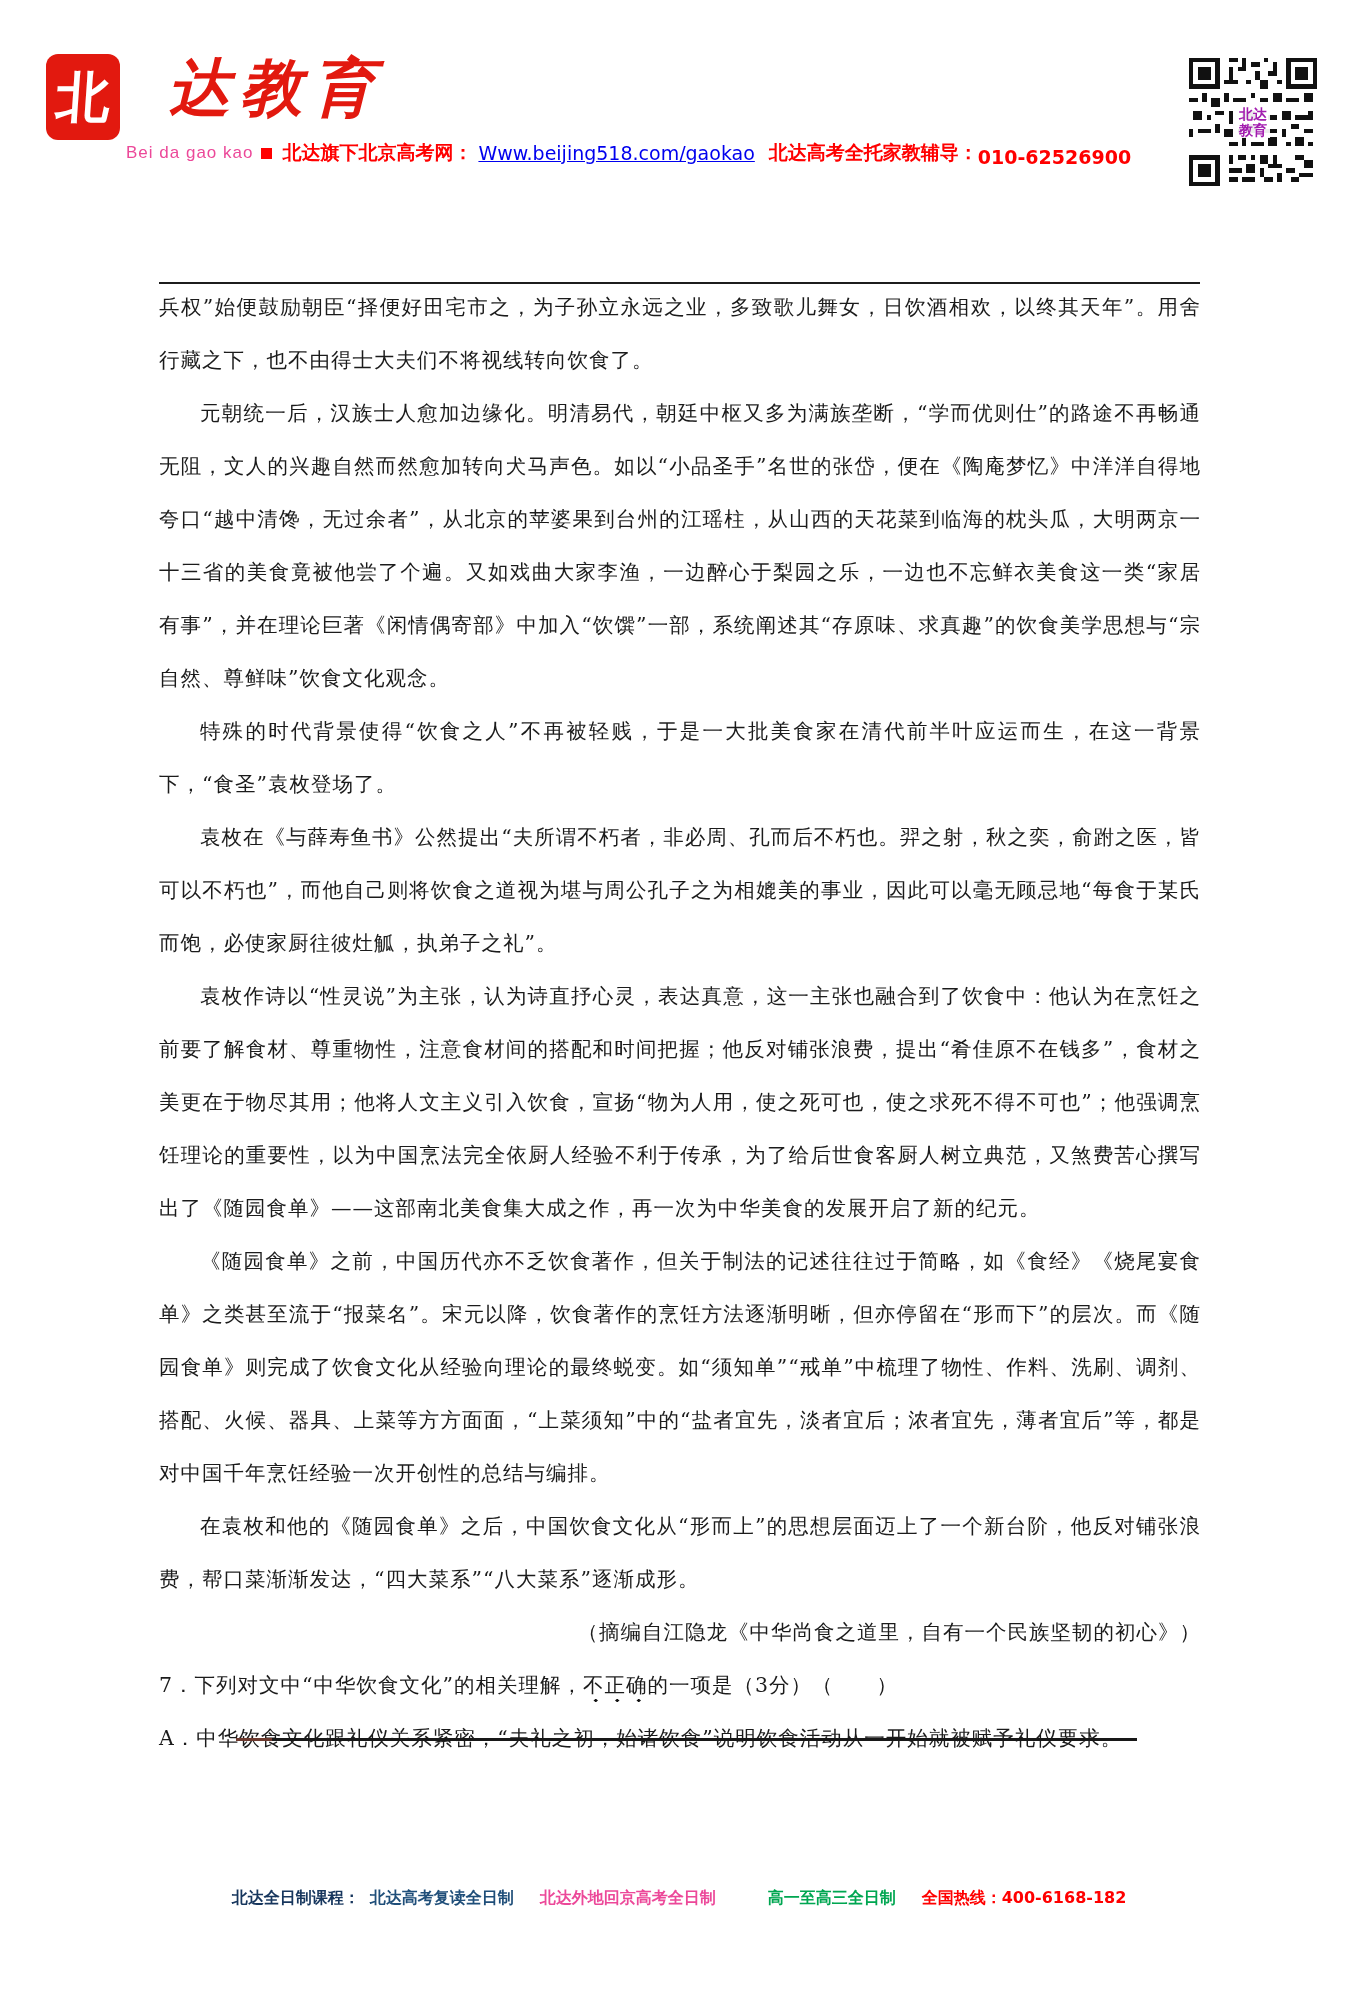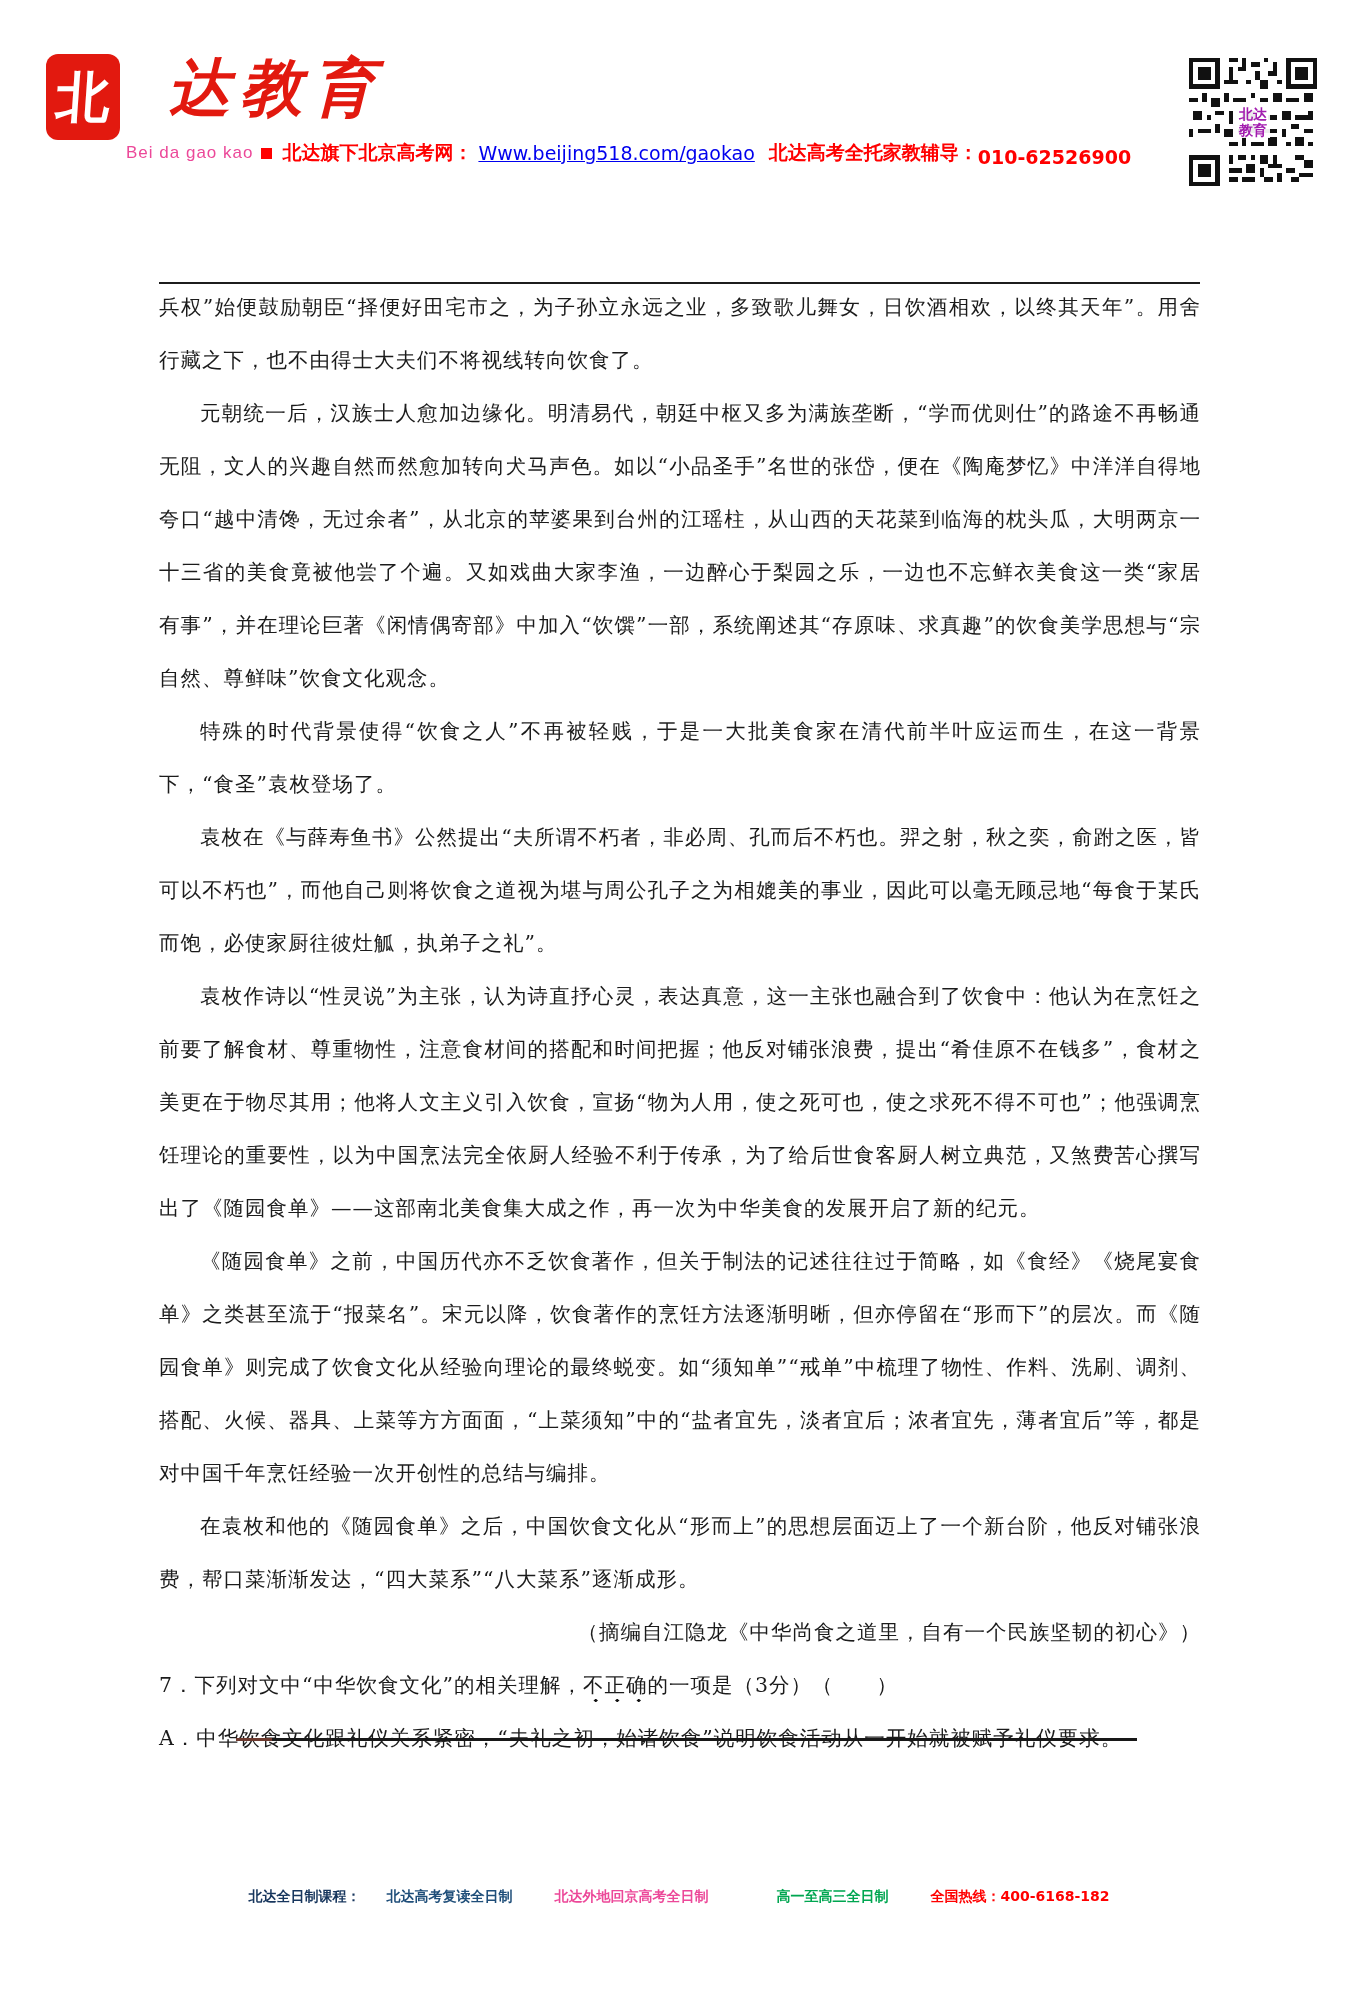--- a/index.html
+++ b/index.html
@@ -38,21 +38,21 @@
   .emph{background-image:radial-gradient(circle,#111 1.5px,transparent 1.8px);
         background-size:21.5px 5px;background-repeat:repeat-x;background-position:2px 100%;
         padding-bottom:6px;}
 
   .bottom-rule{position:absolute;left:236px;top:1738px;width:901px;height:3px;display:flex;}
   .bottom-rule .tip{width:36px;height:3px;background:#6e3a2e;}
   .bottom-rule .bar{flex:1;height:3px;background:#181818;}
 
   
   .footer{position:absolute;left:0;top:1856px;width:100%;display:flex;justify-content:center;
-          align-items:baseline;gap:42px;font-size:14px;font-weight:bold;white-space:nowrap;}
+          align-items:baseline;gap:26px;font-size:16px;font-weight:bold;white-space:nowrap;}
   .footer span:nth-child(2){margin-left:-16px;}
   .footer span:nth-child(4){margin-left:26px;margin-top:32px;}
 </style>
 </head>
 <body>
 
 <div class="page">
 
   <div class="logo-seal">
     <span>北</span>

